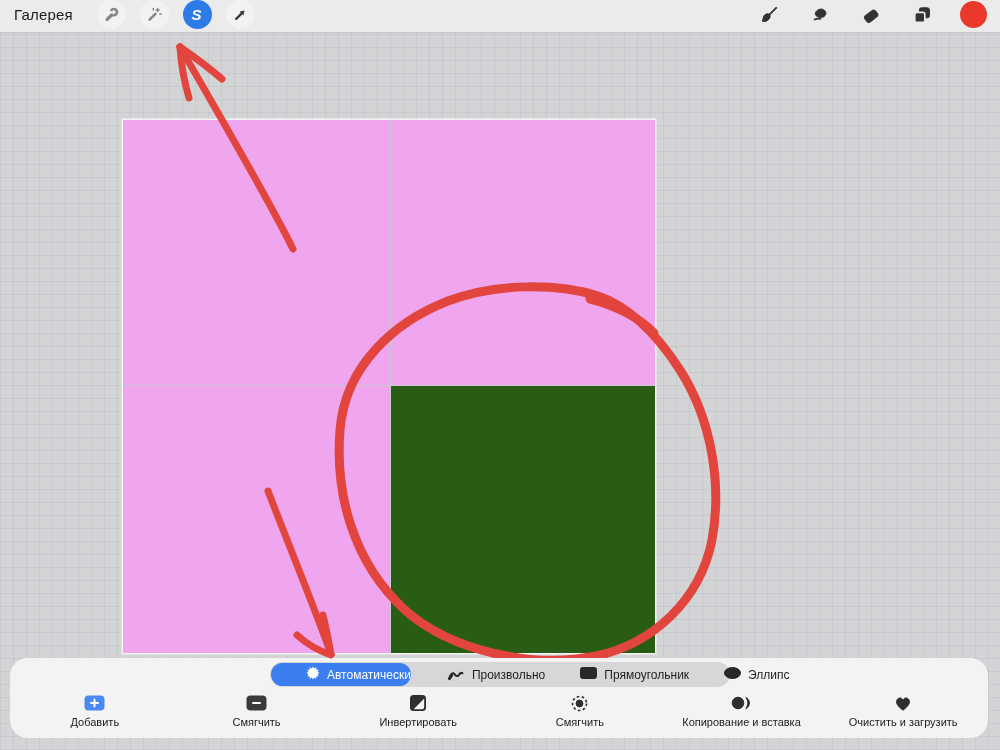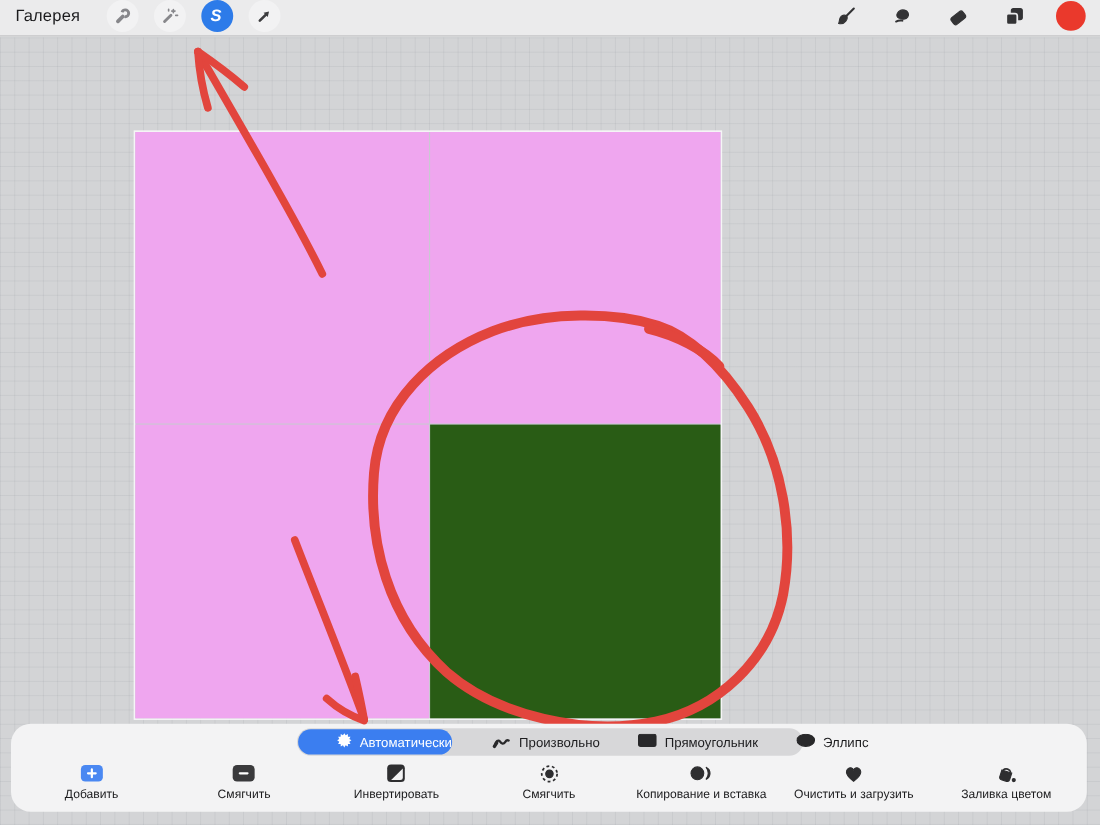--- a/index.html
+++ b/index.html
@@ -287,32 +287,20 @@
 
     <div class="action">
       <span class="ic">
         <svg width="18" height="16" viewBox="0 0 18 16">
           <path class="a-dark" d="M9 15.2 C2.6 10.5 1.4 6.8 3.4 4.3 C5.4 1.9 8.4 3 9 5.4 C9.6 3 12.6 1.9 14.6 4.3 C16.6 6.8 15.4 10.5 9 15.2 Z" stroke="none"></path>
         </svg>
       </span>
       <span class="lbl">Очистить и загрузить</span>
     </div>
 
-    <div class="action">
-      <span class="ic">
-        <svg width="20" height="18" viewBox="0 0 20 18">
-          <g transform="rotate(18 10 10)">
-            <path class="a-dark" d="M4.8 7.5 h9.4 v6.3 a2.2 2.2 0 0 1 -2.2 2.2 h-5 a2.2 2.2 0 0 1 -2.2 -2.2 Z" stroke="none"></path>
-            <path d="M5.8 7.2 A4.3 4.3 0 0 1 13.2 7.2" fill="none" stroke="#2e2e30" stroke-width="1.5"></path>
-          </g>
-          <circle class="a-dark" cx="16.6" cy="15.2" r="1.4" stroke="none"></circle>
-        </svg>
-      </span>
-      <span class="lbl">Заливка цветом</span>
-    </div>
 
 
   </div>
 </div>
 
 <svg class="anno over" viewBox="0 0 1000 750">
 
   <path class="arrow" d="M293 249 C 272 206, 231 135, 180 47"></path>
   <path class="arrow" d="M180 47 C 181 63, 184 81, 189 98"></path>
   <path class="arrow" d="M180 47 C 193 56, 208 67, 222 79"></path>

